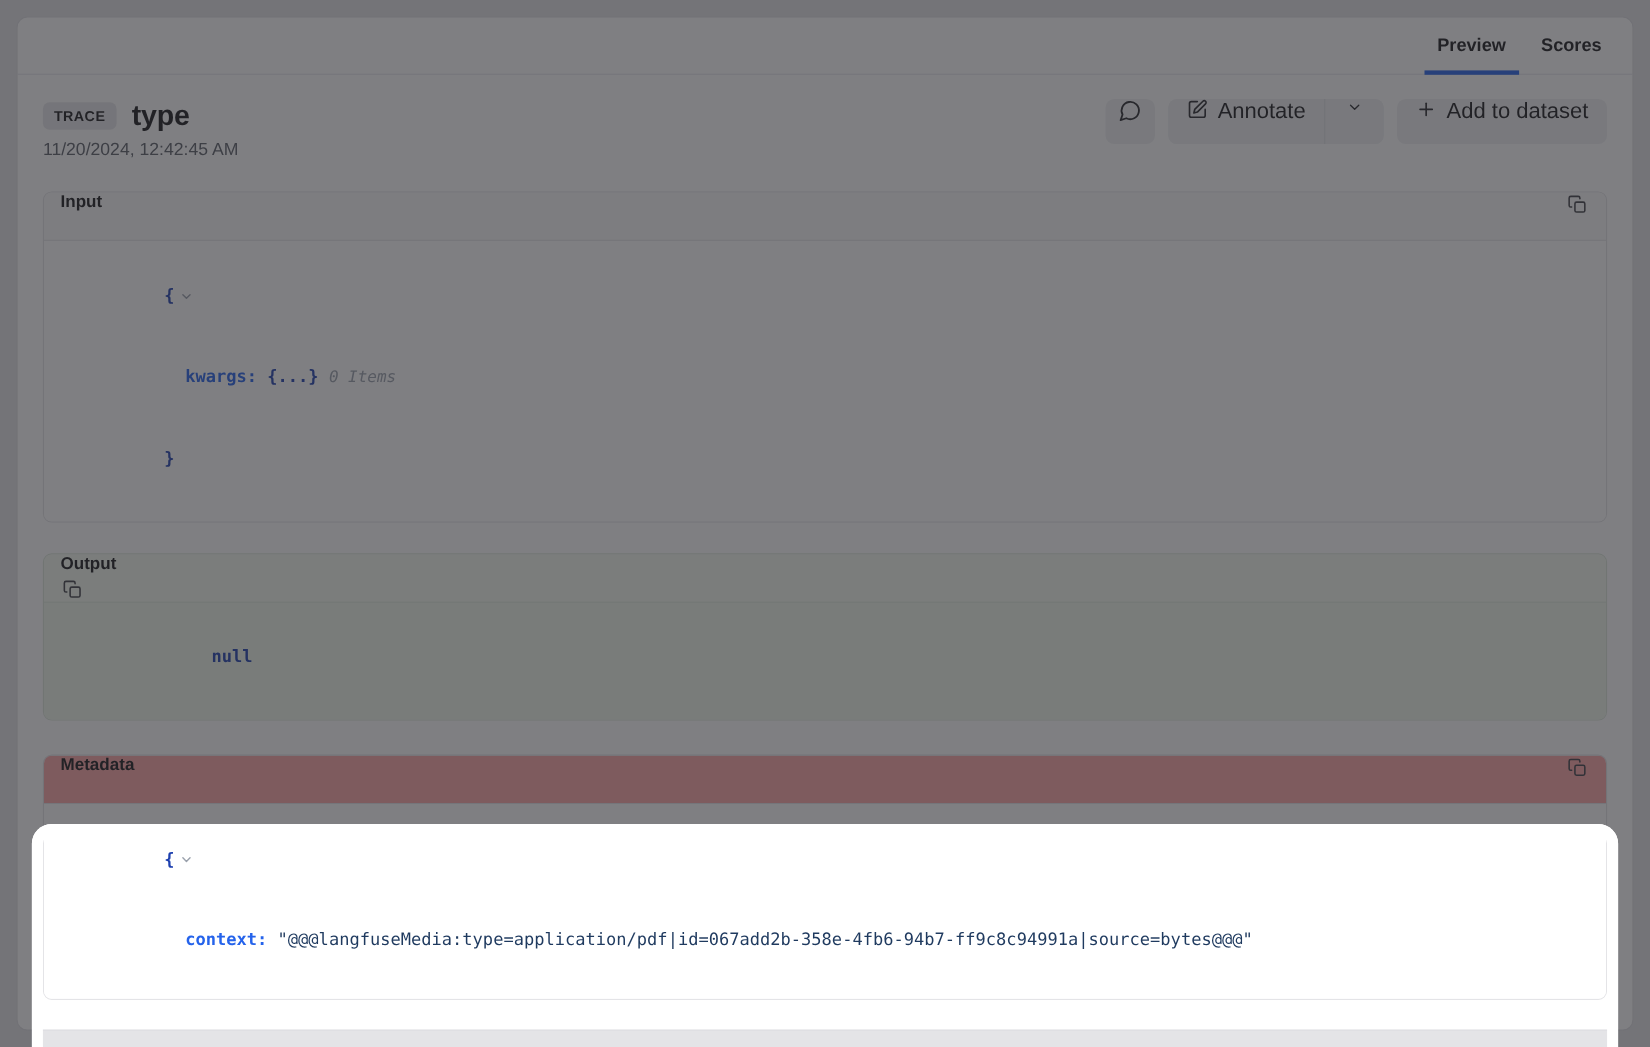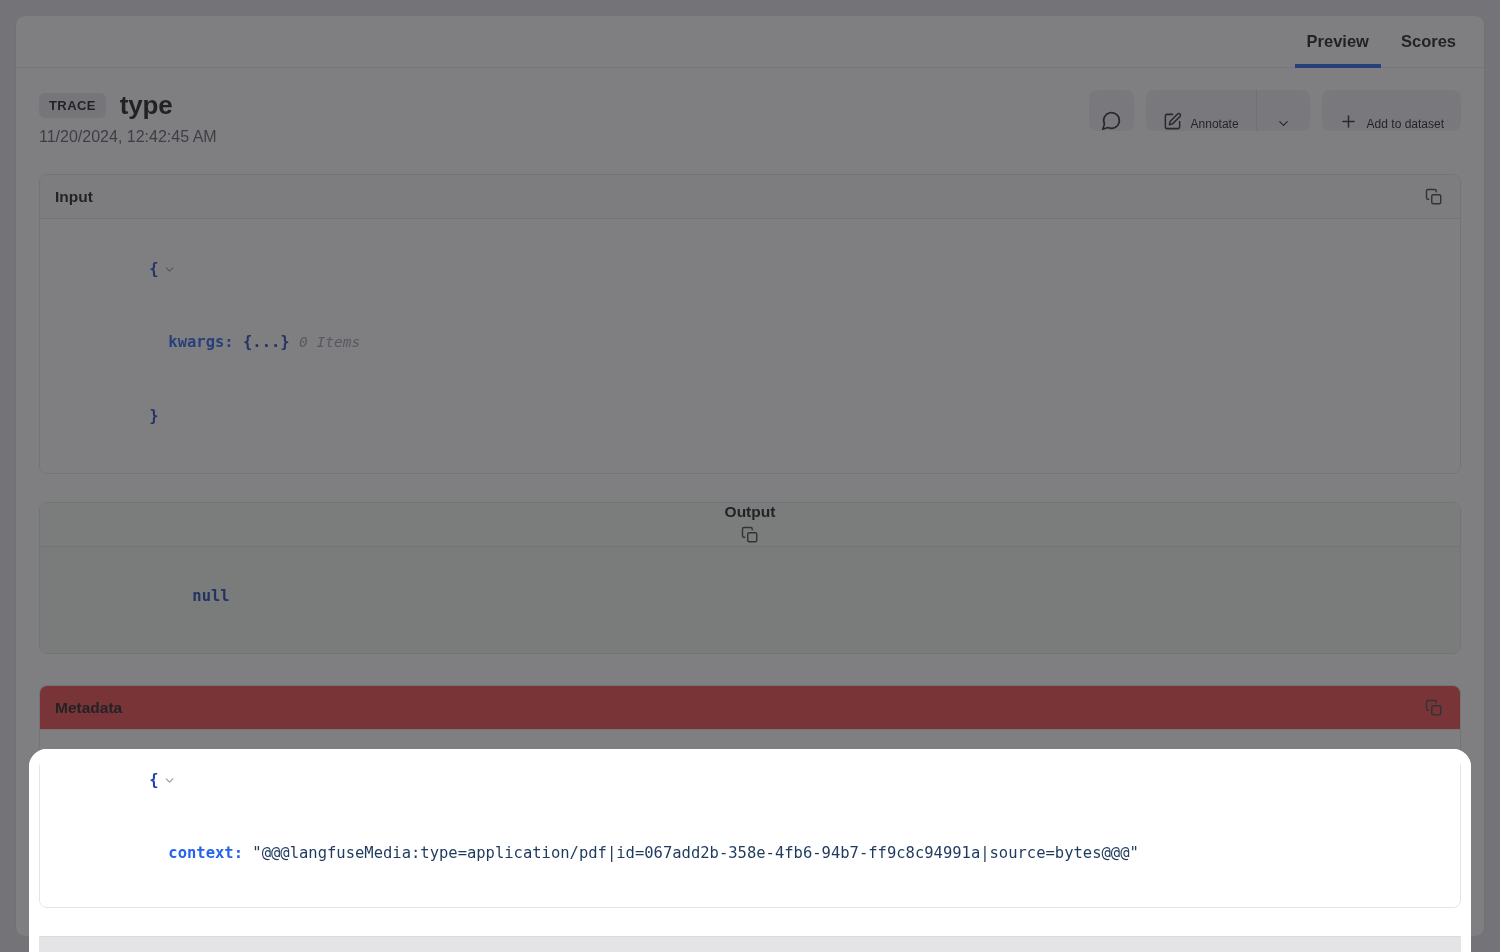--- a/index.html
+++ b/index.html
@@ -47,35 +47,35 @@
   .title-line{display:flex; align-items:center; gap:14px;}
   .badge{
     background:#e7e7ea; color:var(--text); font-size:13px; font-weight:700;
     letter-spacing:.4px; padding:5px 10px 4px; border-radius:6px; line-height:1.3;text-align:right;
   }
   .page-title{font-size:26px; font-weight:700; letter-spacing:-.2px;}
   .timestamp{margin-top:7px; font-size:16px; color:var(--text-muted);}
   .toolbar{display:flex; gap:12px; align-items:center;}
   .btn{
     background:#f0f1f3; border:none; border-radius:8px; height:41px;
-    display:flex; align-items:flex-end; gap:9px; padding:0 17px;
-    font-size:12px; font-weight:500; color:var(--text); font-family:inherit; cursor:pointer;
+    display:flex; align-items:flex-start; gap:9px; padding:0 17px;
+    font-size:20px; font-weight:500; color:var(--text); font-family:inherit; cursor:pointer;
   }
   .btn.icon-only{width:45px; padding:0; justify-content:center;}
   .split{display:flex; background:#f0f1f3; border-radius:8px; overflow:hidden; height:41px;}
   .split .btn{border-radius:0; height:100%;}
   .split .seg-divider{width:1px; background:#d9dbde; margin:0;}
   .split .chev-seg{width:53px; padding:0; justify-content:center;}
   svg{display:block;}
   .ic{stroke:#26272b; fill:none; stroke-width:1.9; stroke-linecap:round; stroke-linejoin:round;}
   .ic-muted{stroke:#3f4046;}
   
   .panel{border:1px solid var(--border); border-radius:8px; overflow:hidden;}
   .panel-header{
-    height:44px; display:flex; justify-content:space-between; align-items:center;
+    height:44px; display:flex; justify-content:space-between; align-items:flex-start;
     padding:0 15px; border-bottom:1px solid var(--border); background:#fafafa;
   }
   .panel-title{font-size:15.5px; font-weight:600;}
   .copy-btn{background:none; border:none; padding:2px; cursor:pointer; display:flex;}
   .panel-body{padding:13px 16px 20px; background:#fff;}
   code, .code{
     font-family:"DejaVu Sans Mono", monospace; font-size:15.5px; line-height:24.5px;
   }
   .code-line{white-space:pre;}
   .indent{padding-left:19px;}
@@ -86,21 +86,21 @@
   .tok-string{color:var(--string);}
   .tok-null{color:var(--brace); font-weight:700;margin-left:43px;}
   .expand-chevron{display:inline-block; vertical-align:middle; margin-left:4px; cursor:pointer;}
   .input-panel{margin-top:28px;}
   
   .output-panel{margin-top:28px; border-color:#dde7da;}
   .output-panel .panel-header{background:#f4faf0; border-bottom-color:#dde7da;flex-direction:column;}
   .output-panel .panel-body{background:#eff8ea;}
   
   .metadata-panel{margin-top:31px; background:#fff;}
-  .metadata-panel .panel-header{background:#ef4444; border-bottom-color:#e5e7eb;}
+  .metadata-panel .panel-header{background:#fca5a5; border-bottom-color:#e5e7eb;}
   
   .spotlight{
     position:absolute; z-index:40; pointer-events:none;
     border:10px solid var(--ring); border-radius:18px;
     box-shadow:0 0 0 3000px var(--dim);
   }
 </style>
 </head>
 <body>
 

